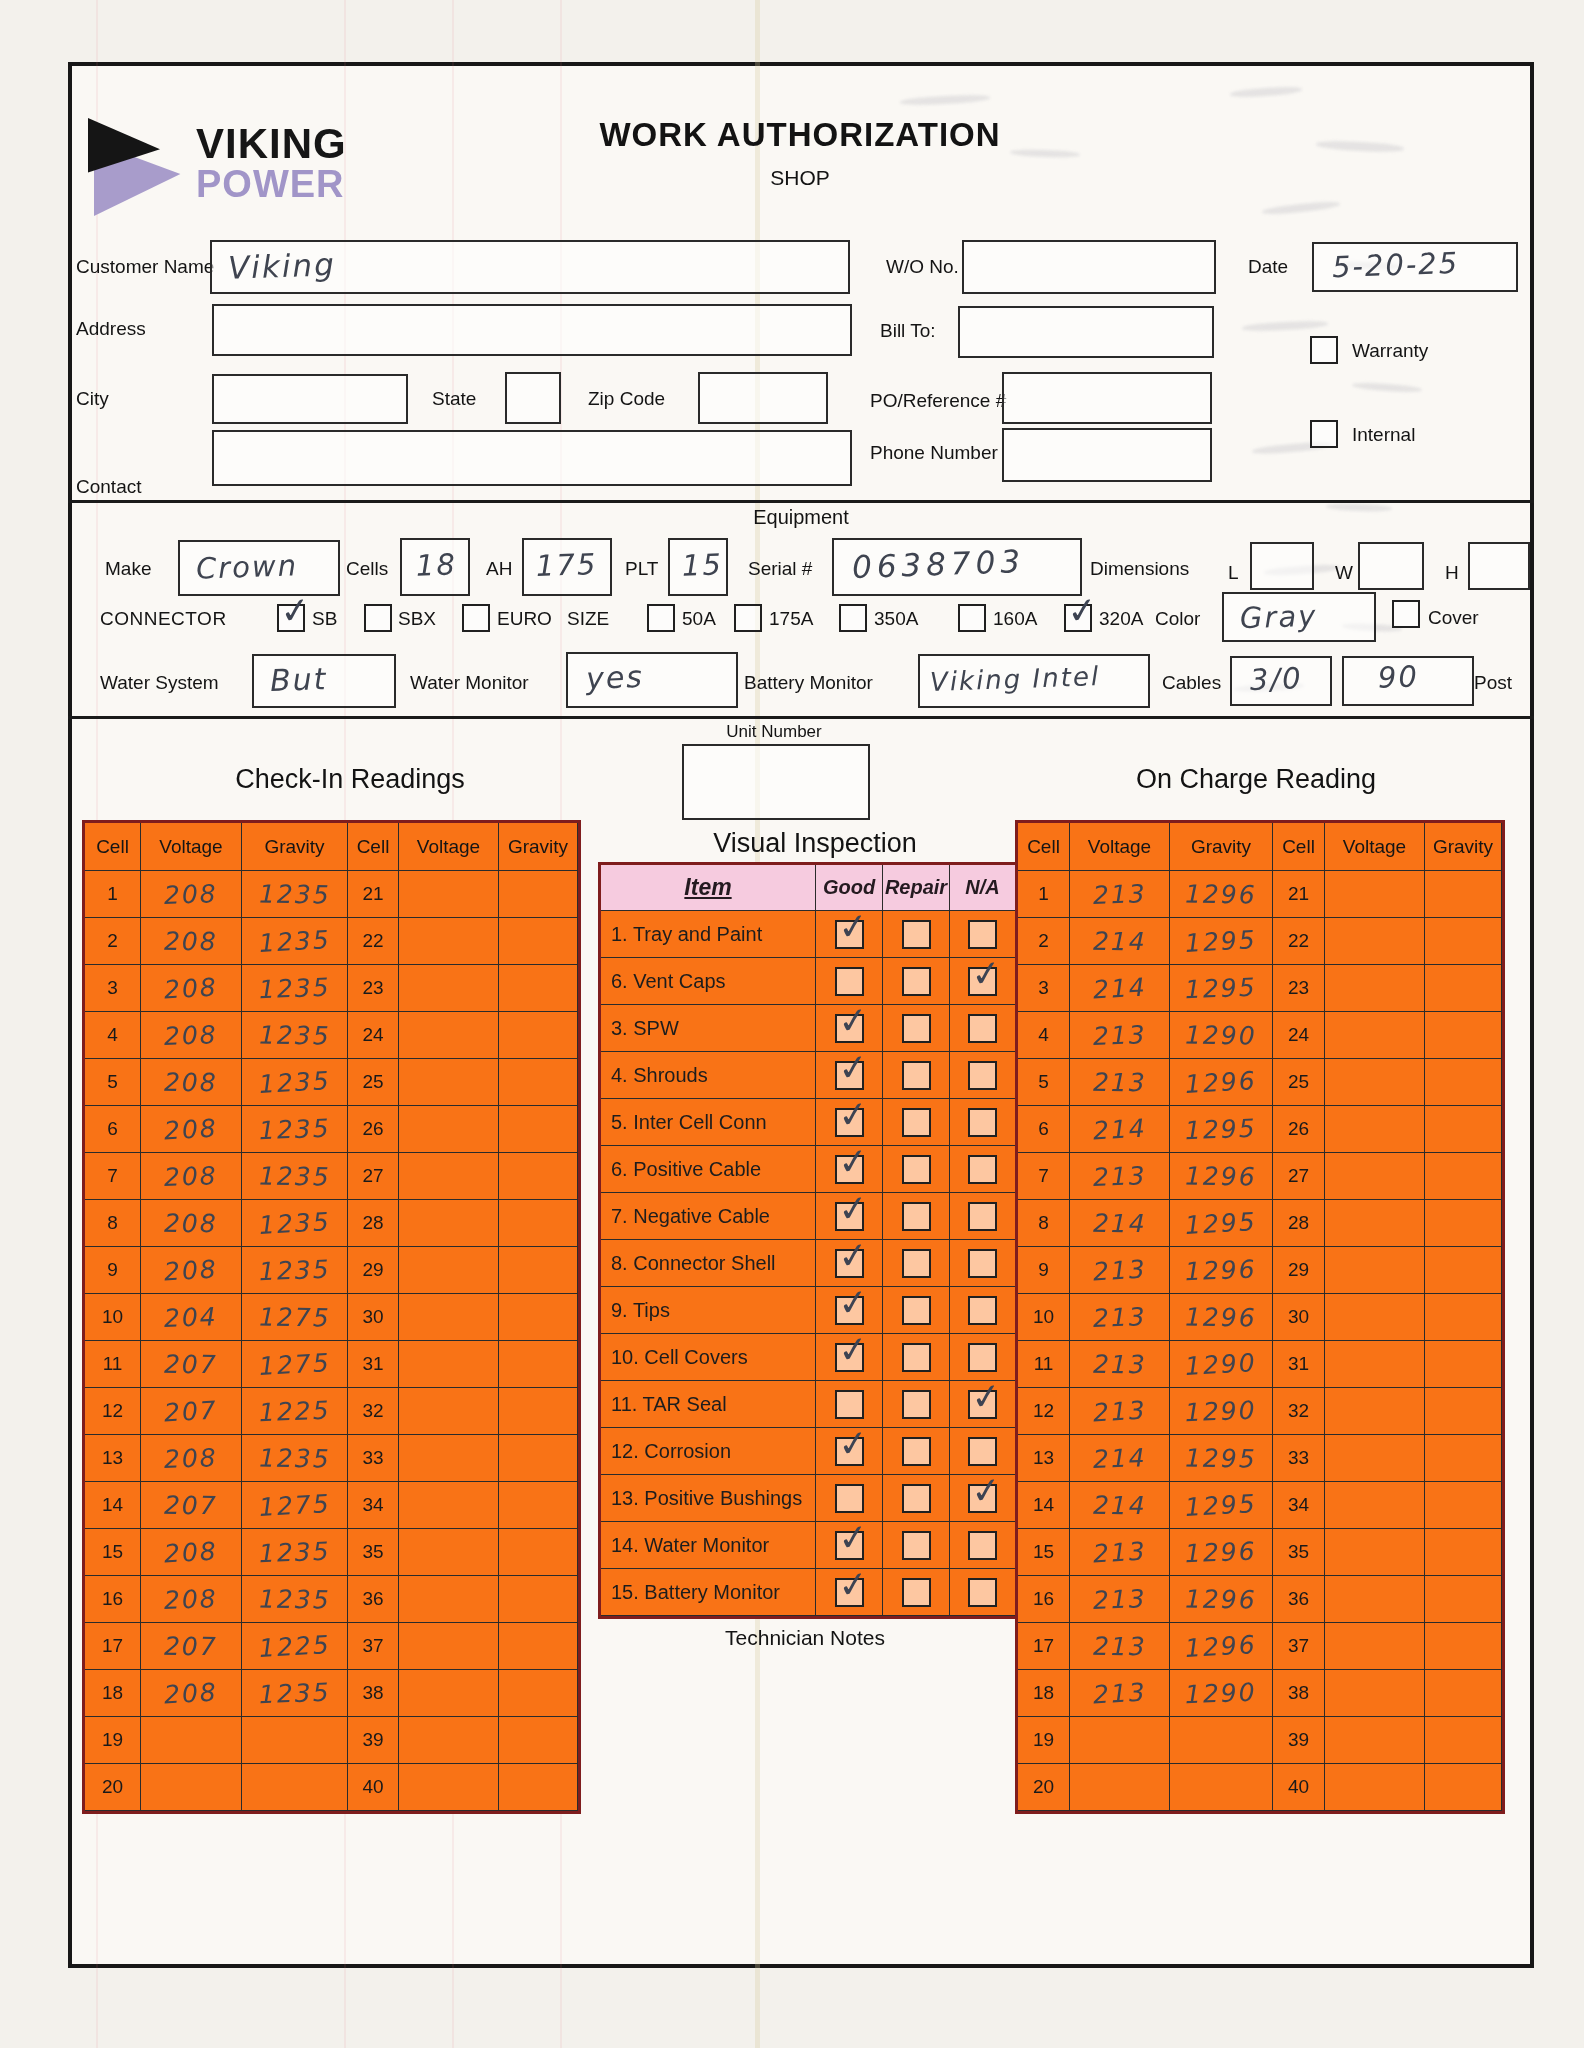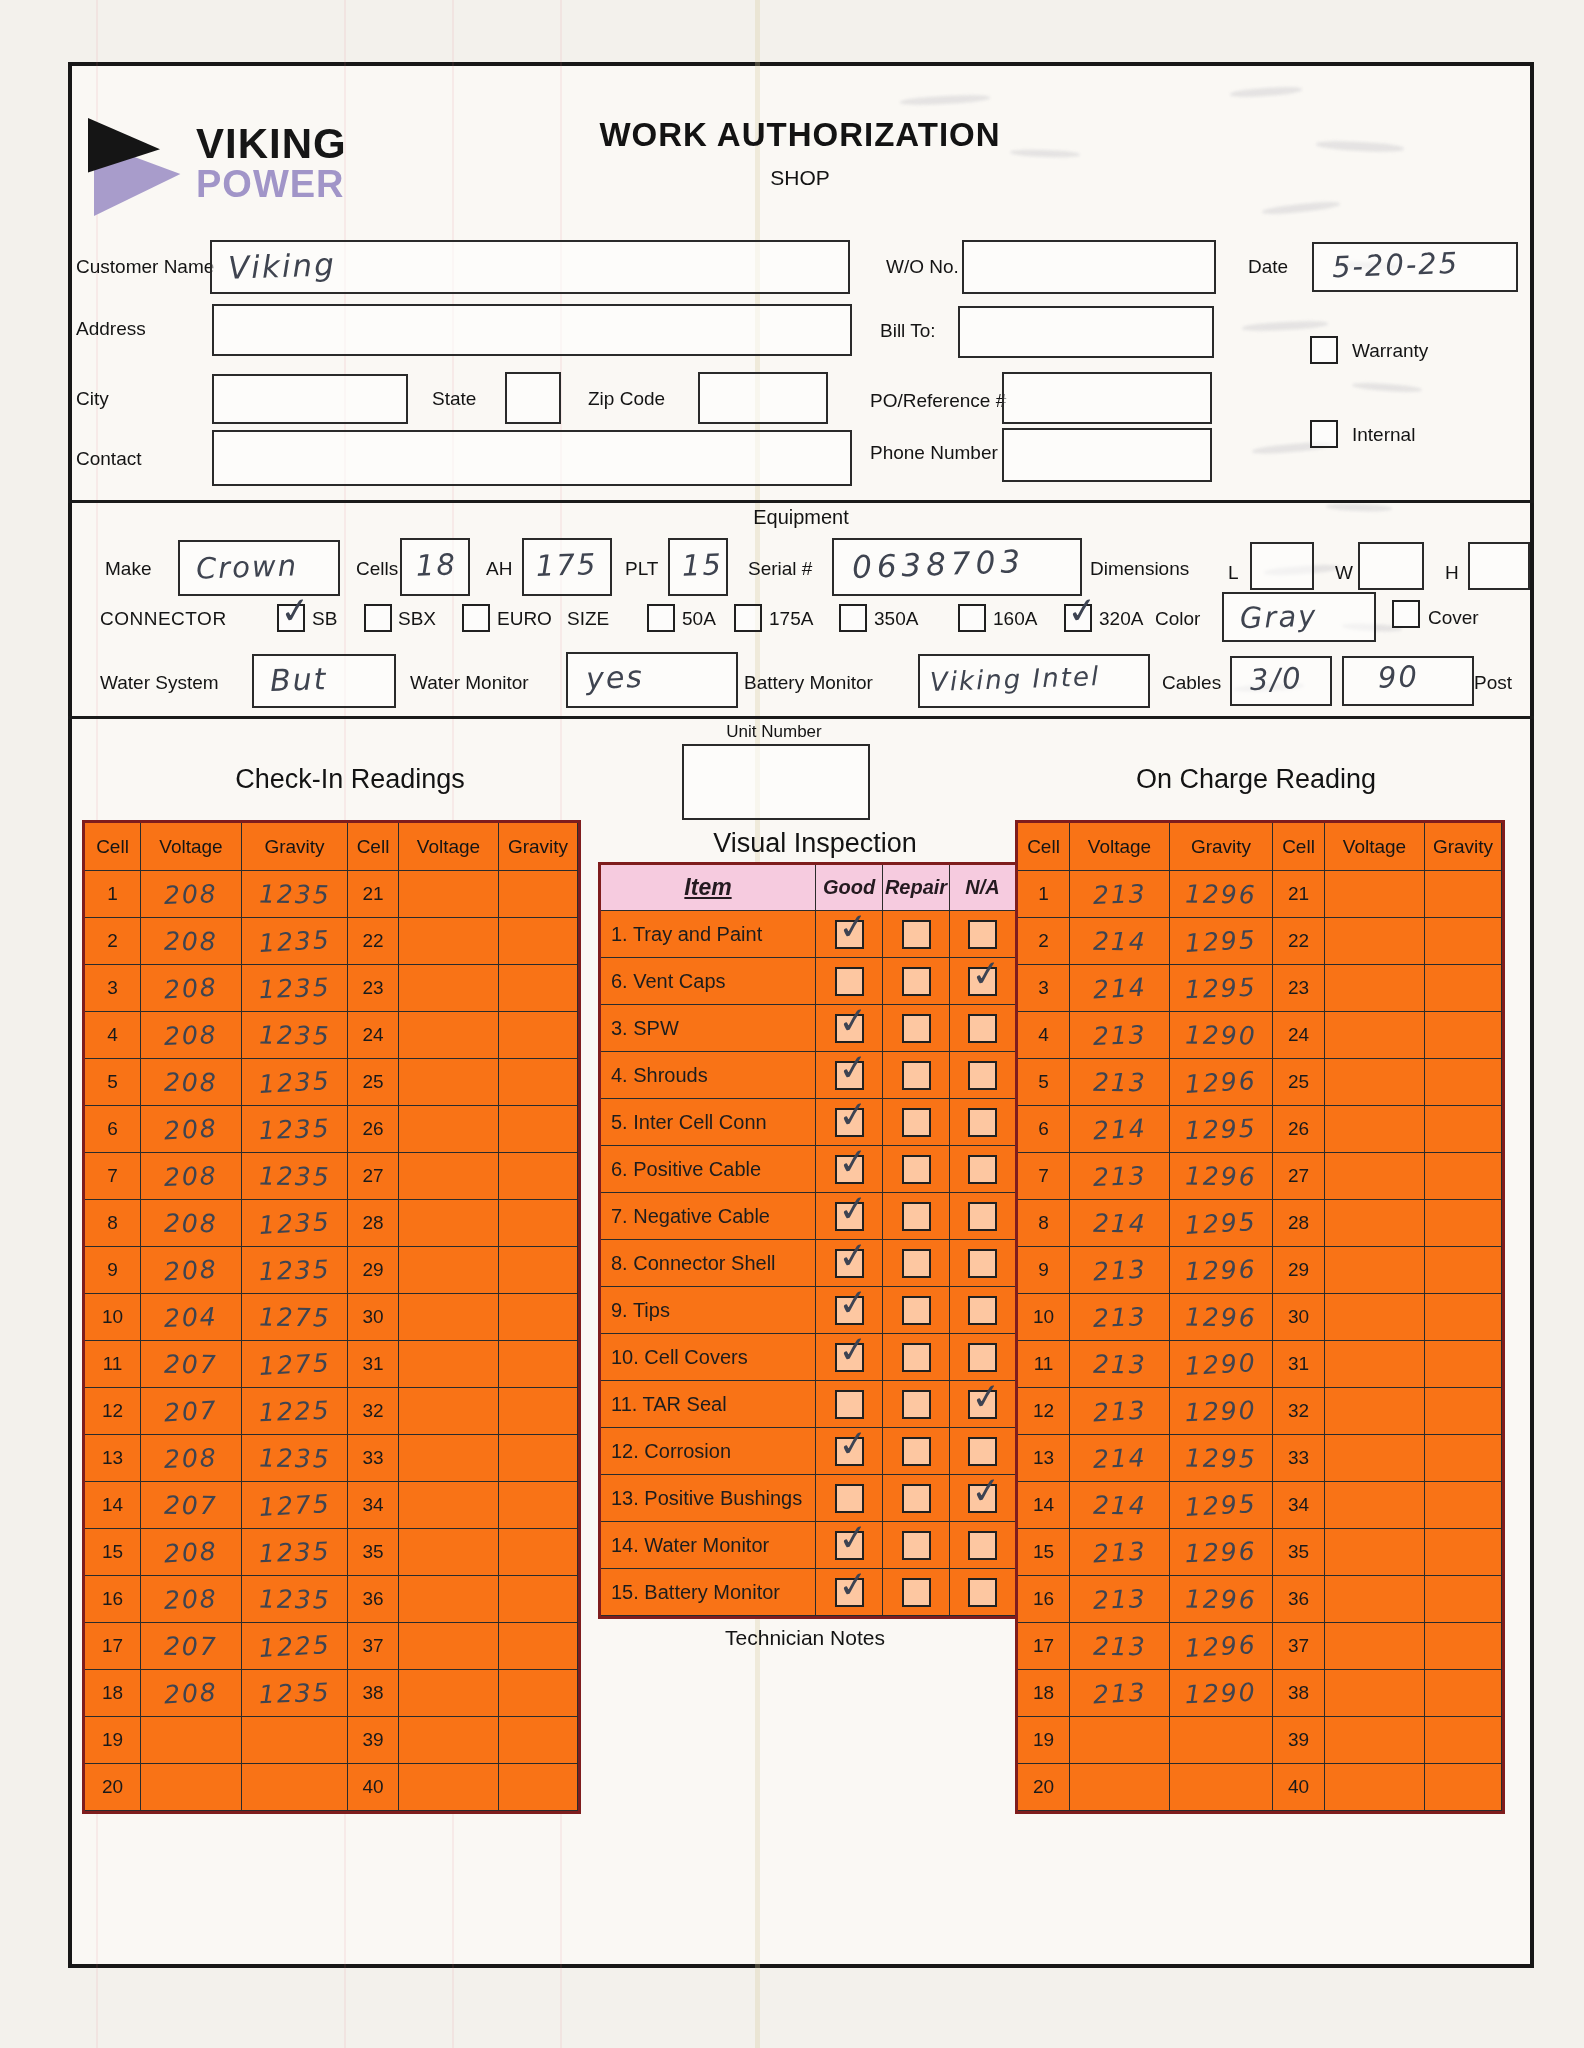--- a/index.html
+++ b/index.html
@@ -105,32 +105,32 @@
   <div class="box" style="left:212px;top:374px;width:192px;height:46px"></div>
   <div class="lbl" style="left:432px;top:388px">State</div>
   <div class="box" style="left:505px;top:372px;width:52px;height:48px"></div>
   <div class="lbl" style="left:588px;top:388px">Zip Code</div>
   <div class="box" style="left:698px;top:372px;width:126px;height:48px"></div>
   <div class="lbl" style="left:870px;top:390px">PO/Reference #</div>
   <div class="box" style="left:1002px;top:372px;width:206px;height:48px"></div>
   <span class="cb" style="left:1310px;top:420px"></span>
   <div class="lbl" style="left:1352px;top:424px">Internal</div>
 
-  <div class="lbl" style="left:76px;top:448px">Contact</div>
+  <div class="lbl" style="left:76px;top:476px">Contact</div>
   <div class="box" style="left:212px;top:430px;width:636px;height:52px"></div>
   <div class="lbl" style="left:870px;top:442px">Phone Number</div>
   <div class="box" style="left:1002px;top:428px;width:206px;height:50px"></div>
 
   <div class="divider" style="top:500px"></div>
   <div class="title" style="left:68px;top:506px;width:1466px;font-size:20px;font-weight:400">Equipment</div>
 
   <div class="lbl" style="left:105px;top:558px">Make</div>
   <div class="box" style="left:178px;top:540px;width:158px;height:52px"></div>
   <div class="hw hw-in" style="left:196px;top:550px;font-size:29px">Crown</div>
-  <div class="lbl" style="left:356px;top:558px">Cells</div>
+  <div class="lbl" style="left:346px;top:558px">Cells</div>
   <div class="box" style="left:400px;top:538px;width:66px;height:54px"></div>
   <div class="hw hw-in" style="left:416px;top:548px;font-size:29px">18</div>
   <div class="lbl" style="left:486px;top:558px">AH</div>
   <div class="box" style="left:522px;top:538px;width:86px;height:54px"></div>
   <div class="hw hw-in" style="left:536px;top:548px;font-size:29px">175</div>
   <div class="lbl" style="left:625px;top:558px">PLT</div>
   <div class="box" style="left:668px;top:538px;width:56px;height:54px"></div>
   <div class="hw hw-in" style="left:682px;top:548px;font-size:29px">15</div>
   <div class="lbl" style="left:748px;top:558px">Serial #</div>
   <div class="box" style="left:832px;top:538px;width:246px;height:54px"></div>

